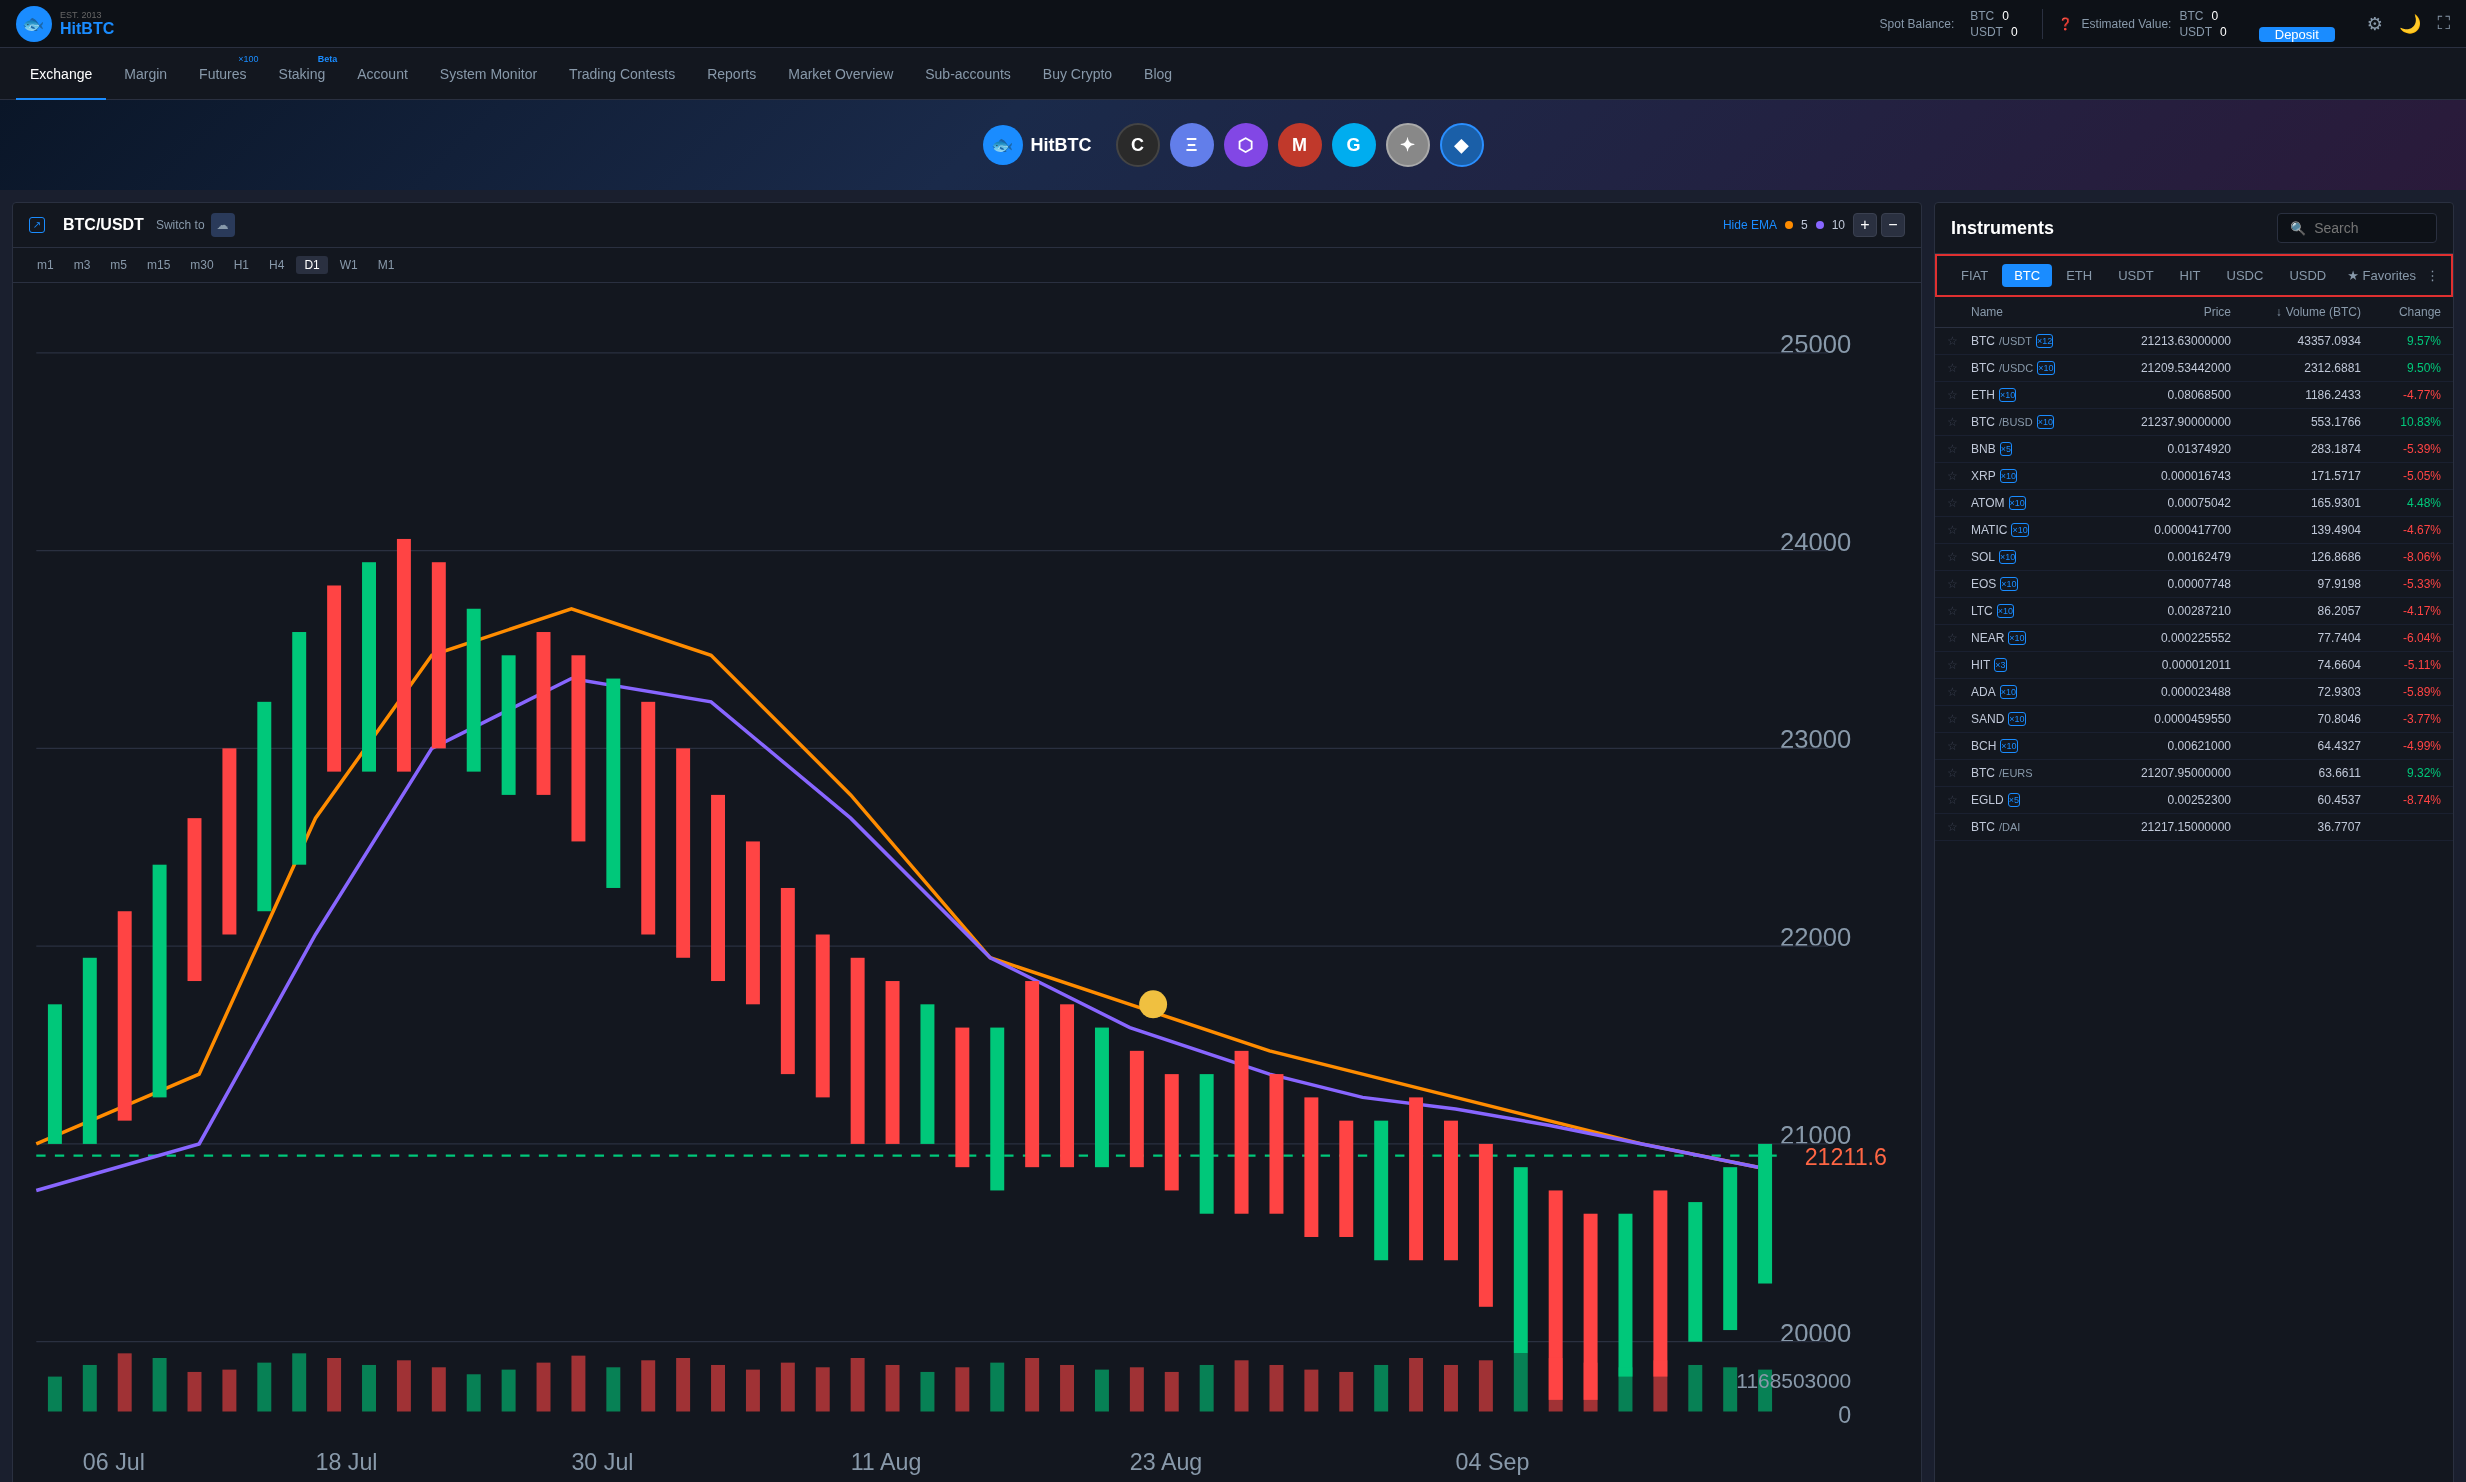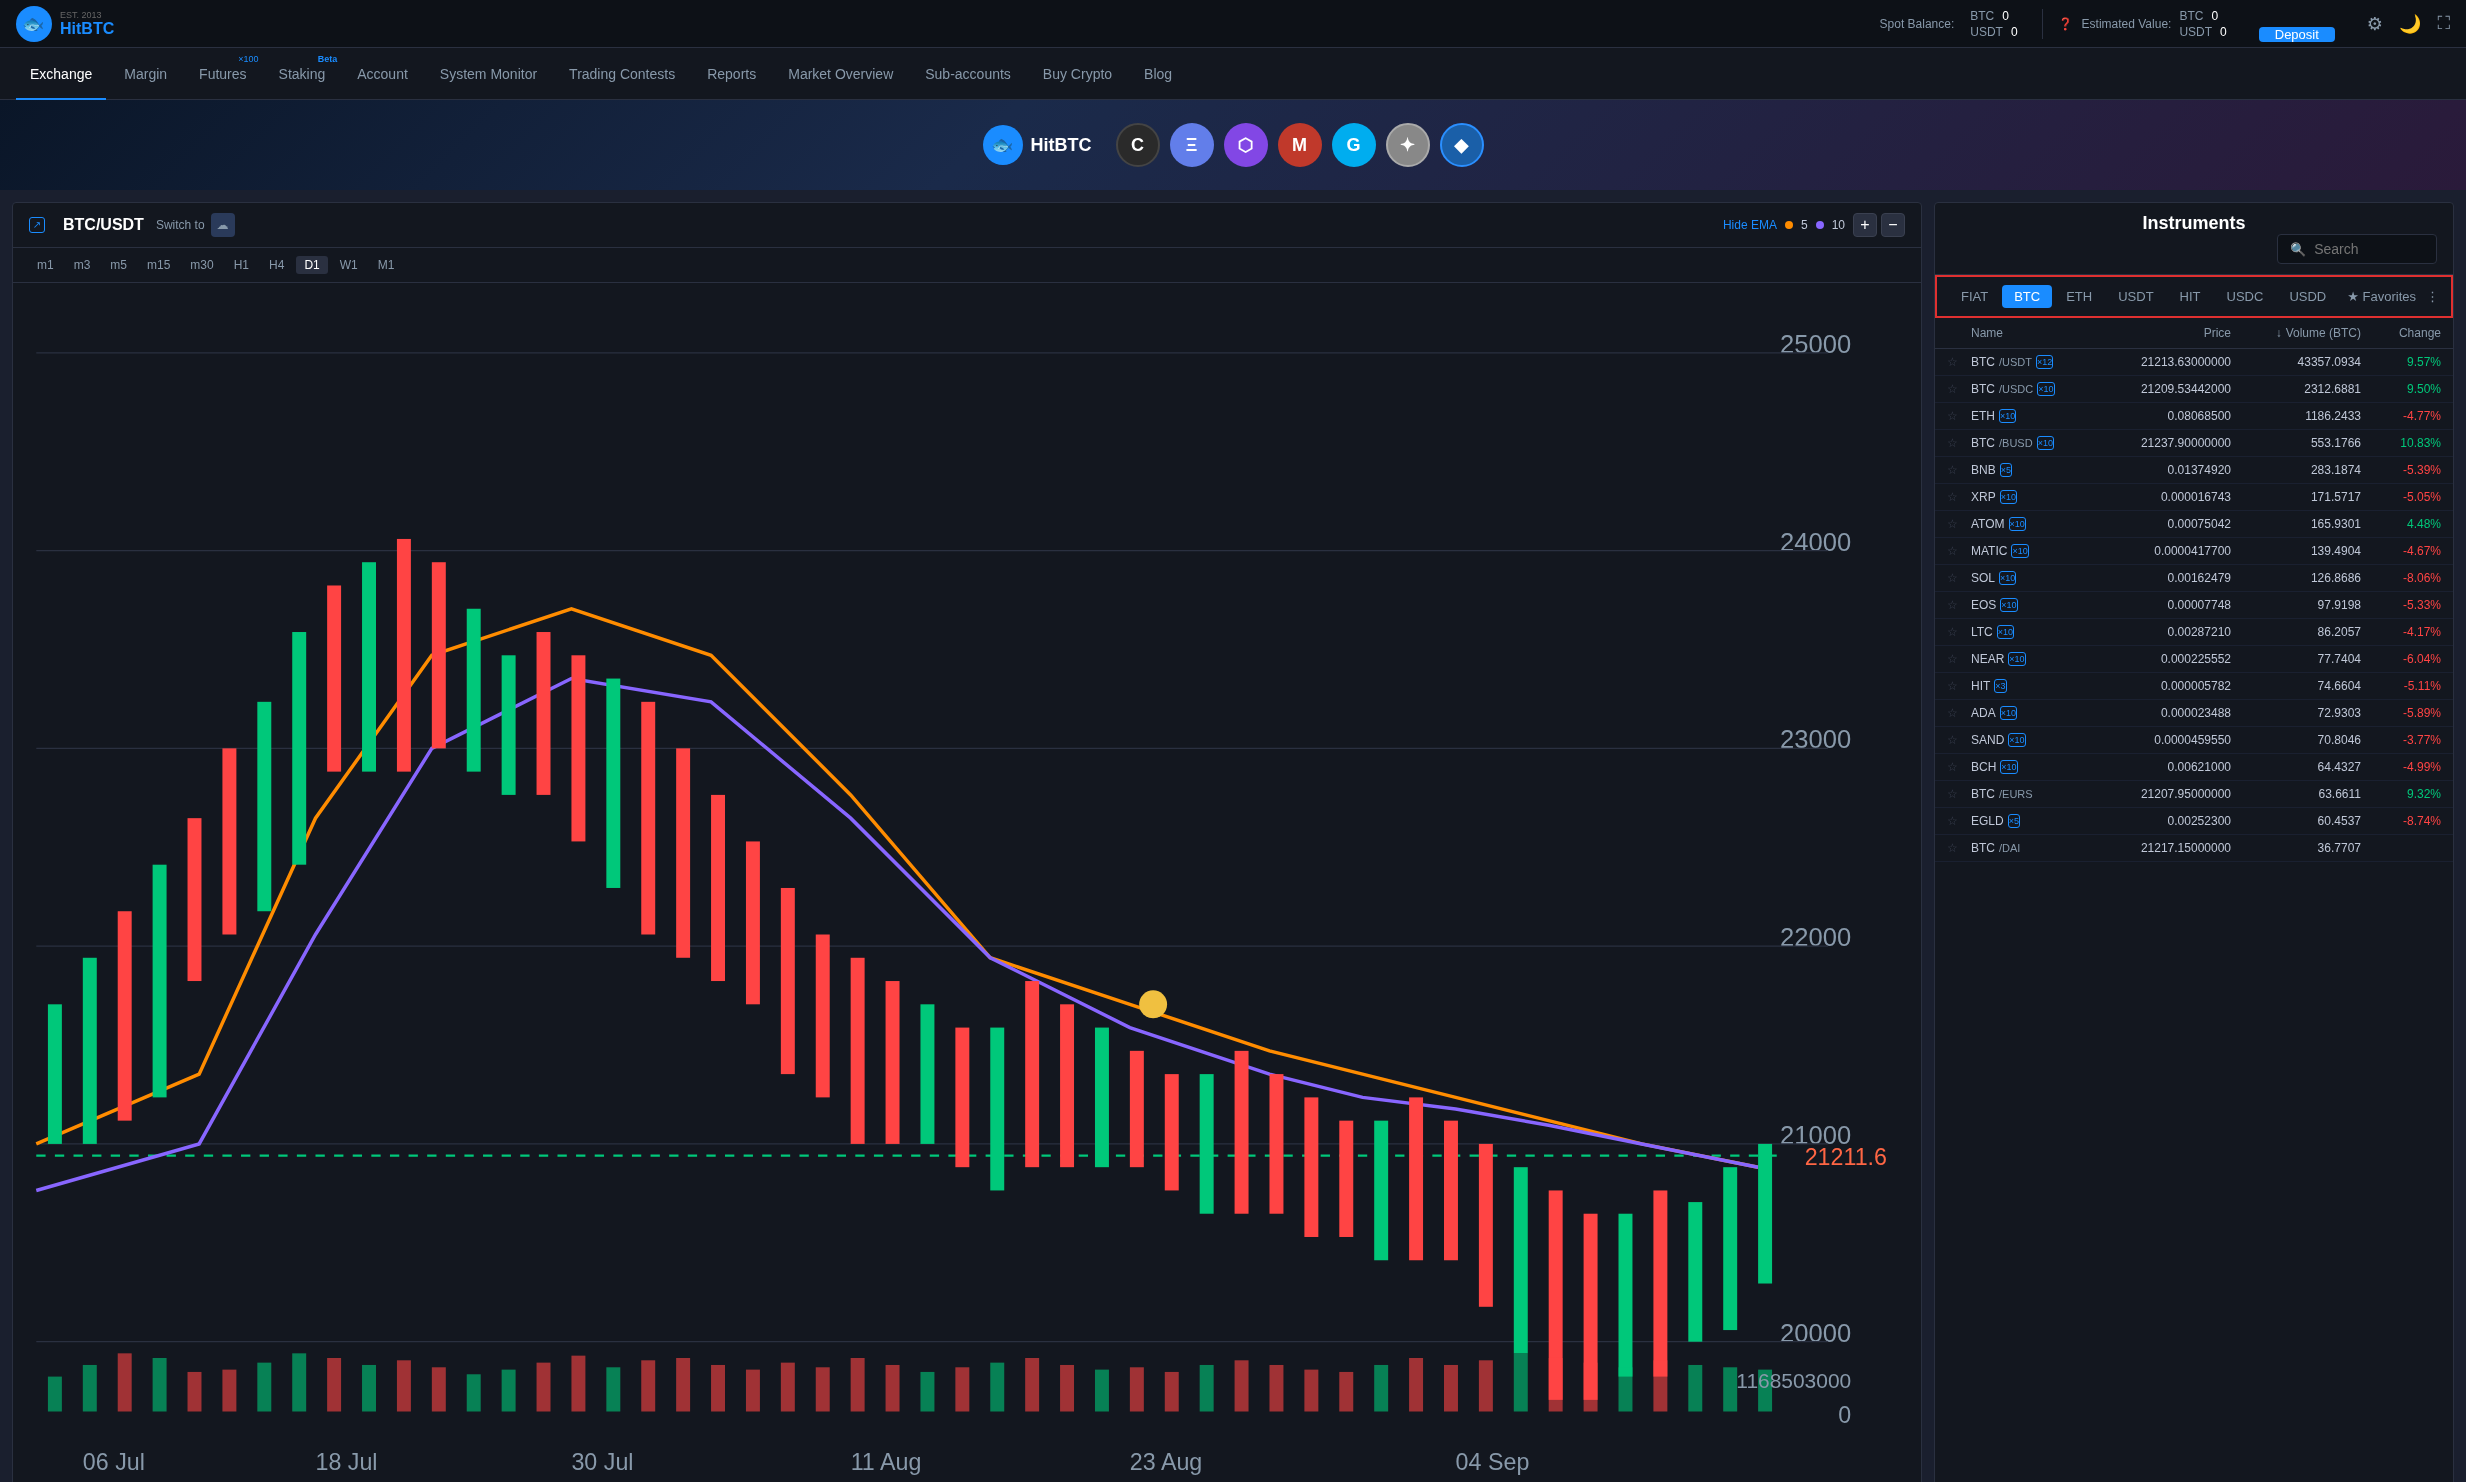--- a/index.html
+++ b/index.html
@@ -282,21 +282,20 @@
       border-radius: 4px;
       border: 1px solid #2a3040;
       display: flex;
       flex-direction: column;
     }
     .instruments-header {
       display: flex;
       align-items: center;
       padding: 10px 16px;
       border-bottom: 1px solid #2a3040;
-      flex-direction: column;
     }
     .instruments-title {
       font-size: 18px;
       font-weight: bold;
       color: #fff;
     }
     .search-box {
       margin-left: auto;
       background: #0d1117;
       border: 1px solid #2a3040;
@@ -837,21 +836,21 @@
     <div class="inst-volume">77.7404</div>
     <div class="inst-change neg">-6.04%</div>
   </div>
         <div class="inst-row">
     <span class="inst-star">☆</span>
     <div class="inst-name">
       <span>HIT</span>
 
       <span class="inst-badge">×3</span>
     </div>
-    <div class="inst-price">0.000005782</div>
+    <div class="inst-price">0.000012011</div>
     <div class="inst-volume">74.6604</div>
     <div class="inst-change neg">-5.11%</div>
   </div>
         <div class="inst-row">
     <span class="inst-star">☆</span>
     <div class="inst-name">
       <span>ADA</span>
 
       <span class="inst-badge">×10</span>
     </div>

